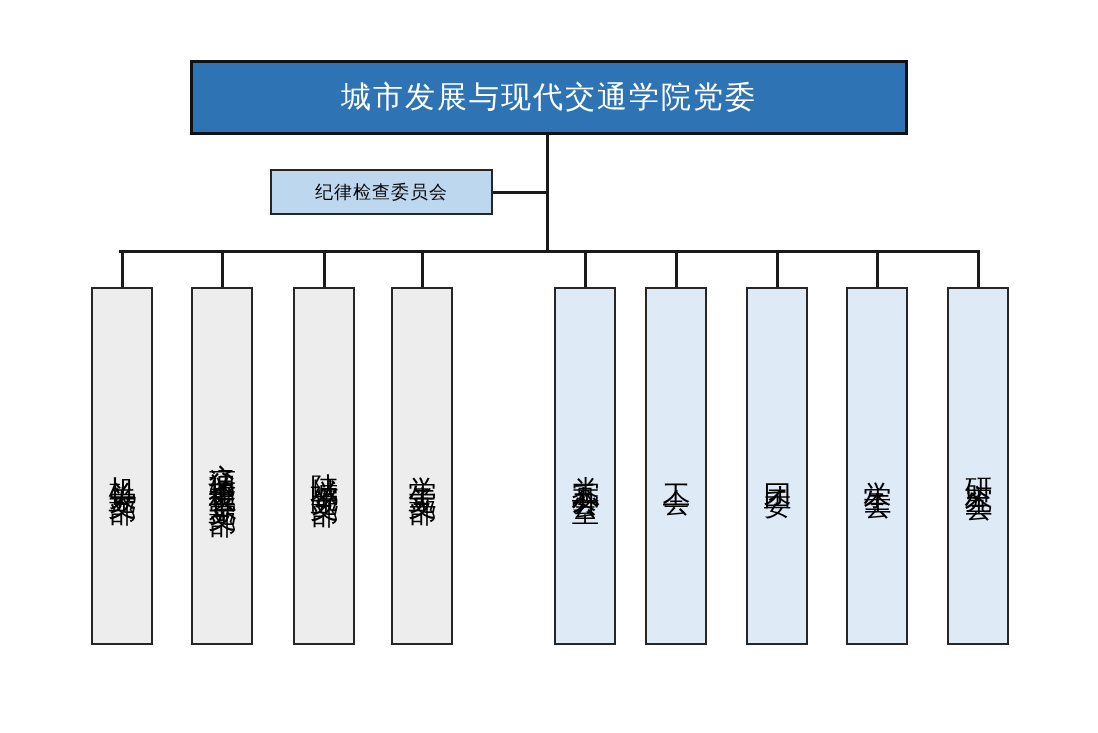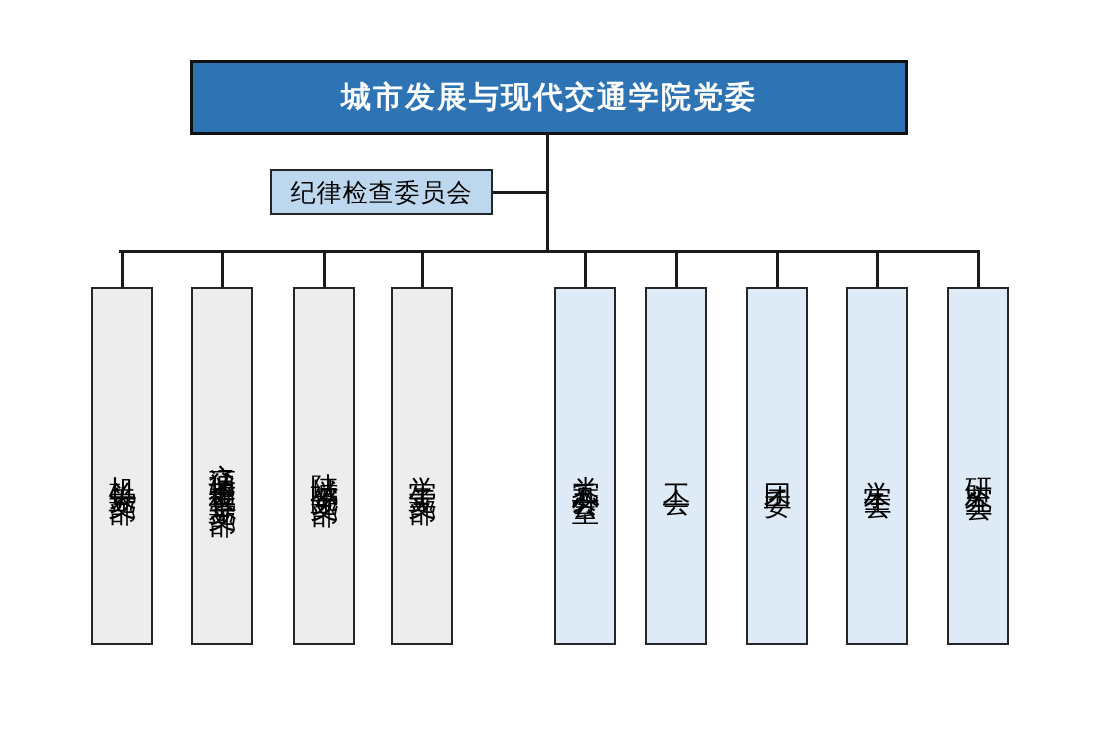--- a/index.html
+++ b/index.html
@@ -30,39 +30,39 @@
     width: 718px; height: 75px;
     background: var(--root-fill);
     border: 3px solid #111111;
     display: flex;
     align-items: center;
     justify-content: center;
   }
   .root-box .title {
     color: var(--root-text);
     font-size: 30px;
-    font-weight: bold;
+    font-weight: normal;
     letter-spacing: 2px;
     white-space: nowrap;
   }
 
   
   .secondary-box {
     position: absolute;
     left: 270px; top: 169px;
     width: 223px; height: 46px;
     background: var(--secondary-fill);
     border: 2px solid var(--box-border);
     display: flex;
     align-items: center;
     justify-content: center;
   }
   .secondary-box .label {
     color: #000000;
-    font-size: 25px;
+    font-size: 18px;
     letter-spacing: 1px;
     white-space: nowrap;
   }
 
   
   .line { position: absolute; background: var(--line); }
   .line-root-drop   { left: 546px; top: 135px; width: 3px;  height: 117px; }
   .line-secondary   { left: 493px; top: 191px; width: 53px; height: 3px;  }
   .line-rail        { left: 119px; top: 250px; width: 861px; height: 3px; }
   .stub { position: absolute; top: 250px; width: 3px; height: 38px; background: var(--line); }

